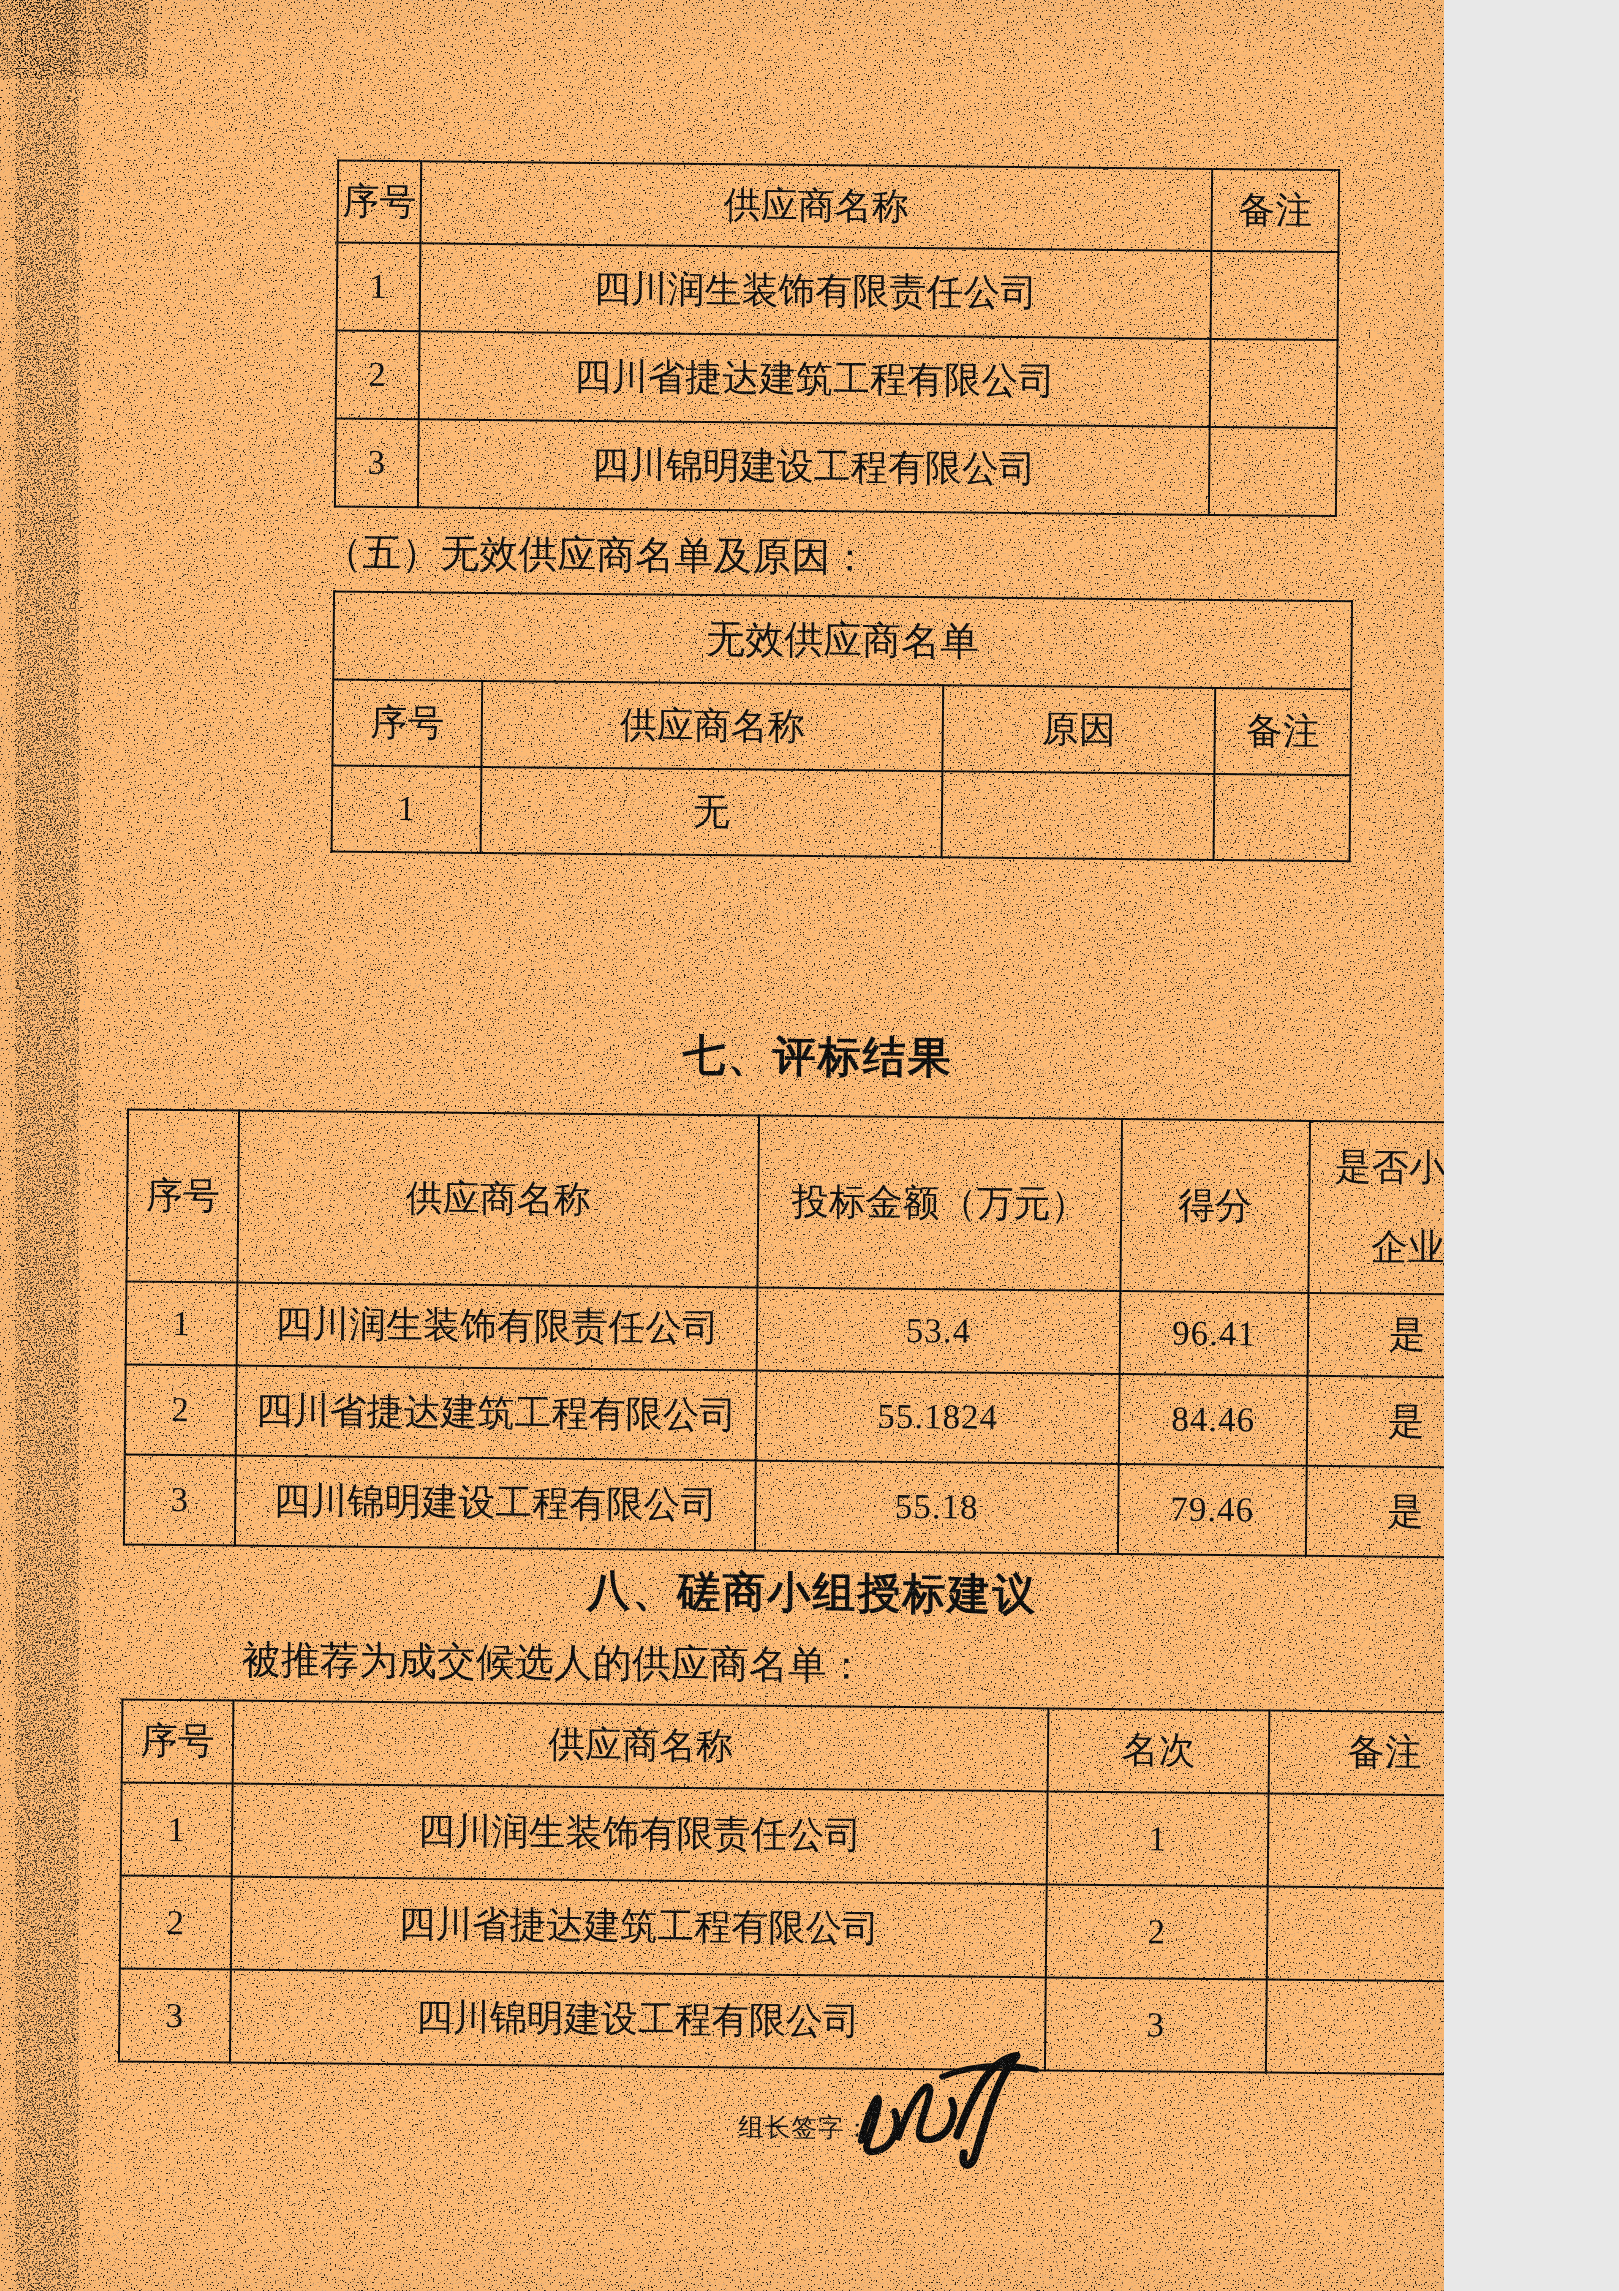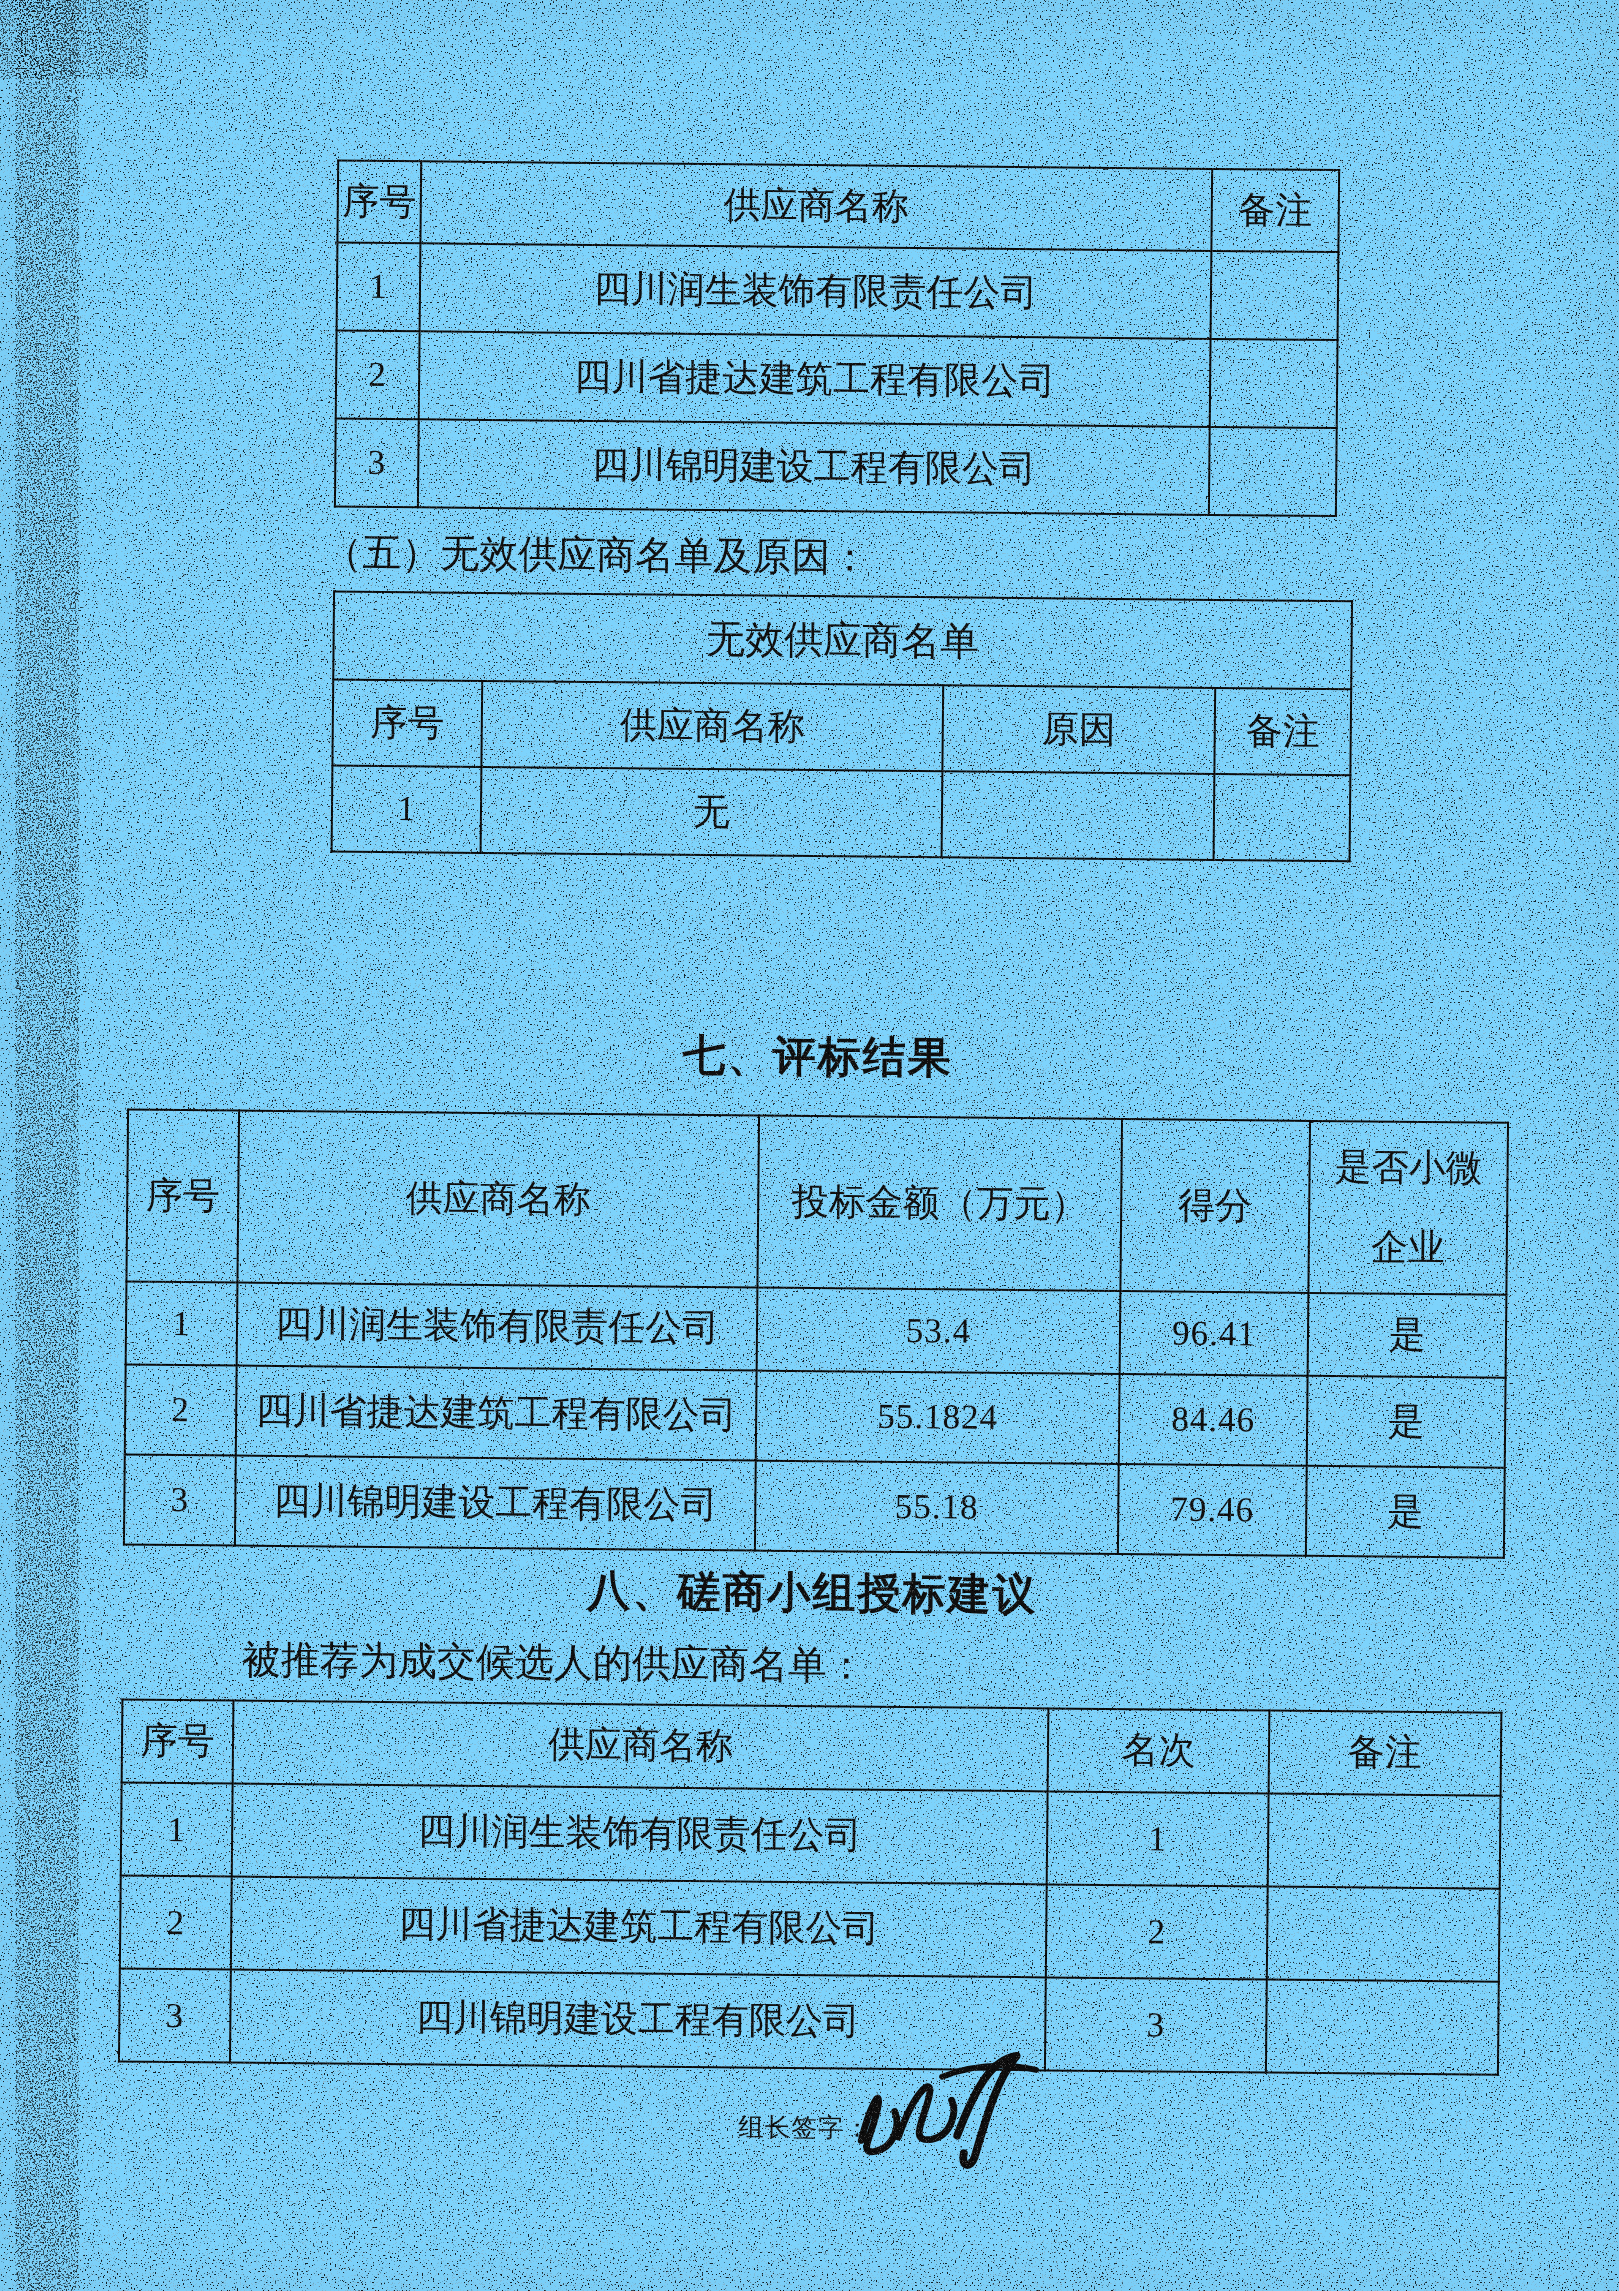--- a/index.html
+++ b/index.html
@@ -1,16 +1,16 @@
 <!DOCTYPE html>
 <html><head>
 <meta charset="utf-8">
 <style>
   html,body{margin:0;padding:0;background:#e8e8e8;}
-  #page{position:relative;width:1619px;height:2292px;background:#7dd3fc;overflow:hidden;
+  #page{position:relative;width:1444px;height:2292px;background:#fdba74;overflow:hidden;
         font-family:"Liberation Serif","DejaVu Serif",serif;color:#0f0f0f;
         box-shadow:inset 0 0 88px rgba(0,0,0,0.05);}
   #sheet{position:absolute;left:0;top:0;width:1619px;height:2292px;
          transform:rotate(0.55deg);transform-origin:78px 78px;}
   table{position:absolute;border-collapse:collapse;table-layout:fixed;}
   td{border:2.9px solid #0b0b0b;text-align:center;vertical-align:middle;
      font-size:37px;line-height:1.25;padding:0;overflow:hidden;}
   .num{font-size:35px;letter-spacing:1px;}
   .title-cell{font-size:39px;}
   .heading{position:absolute;left:137px;width:1380px;text-align:center;

